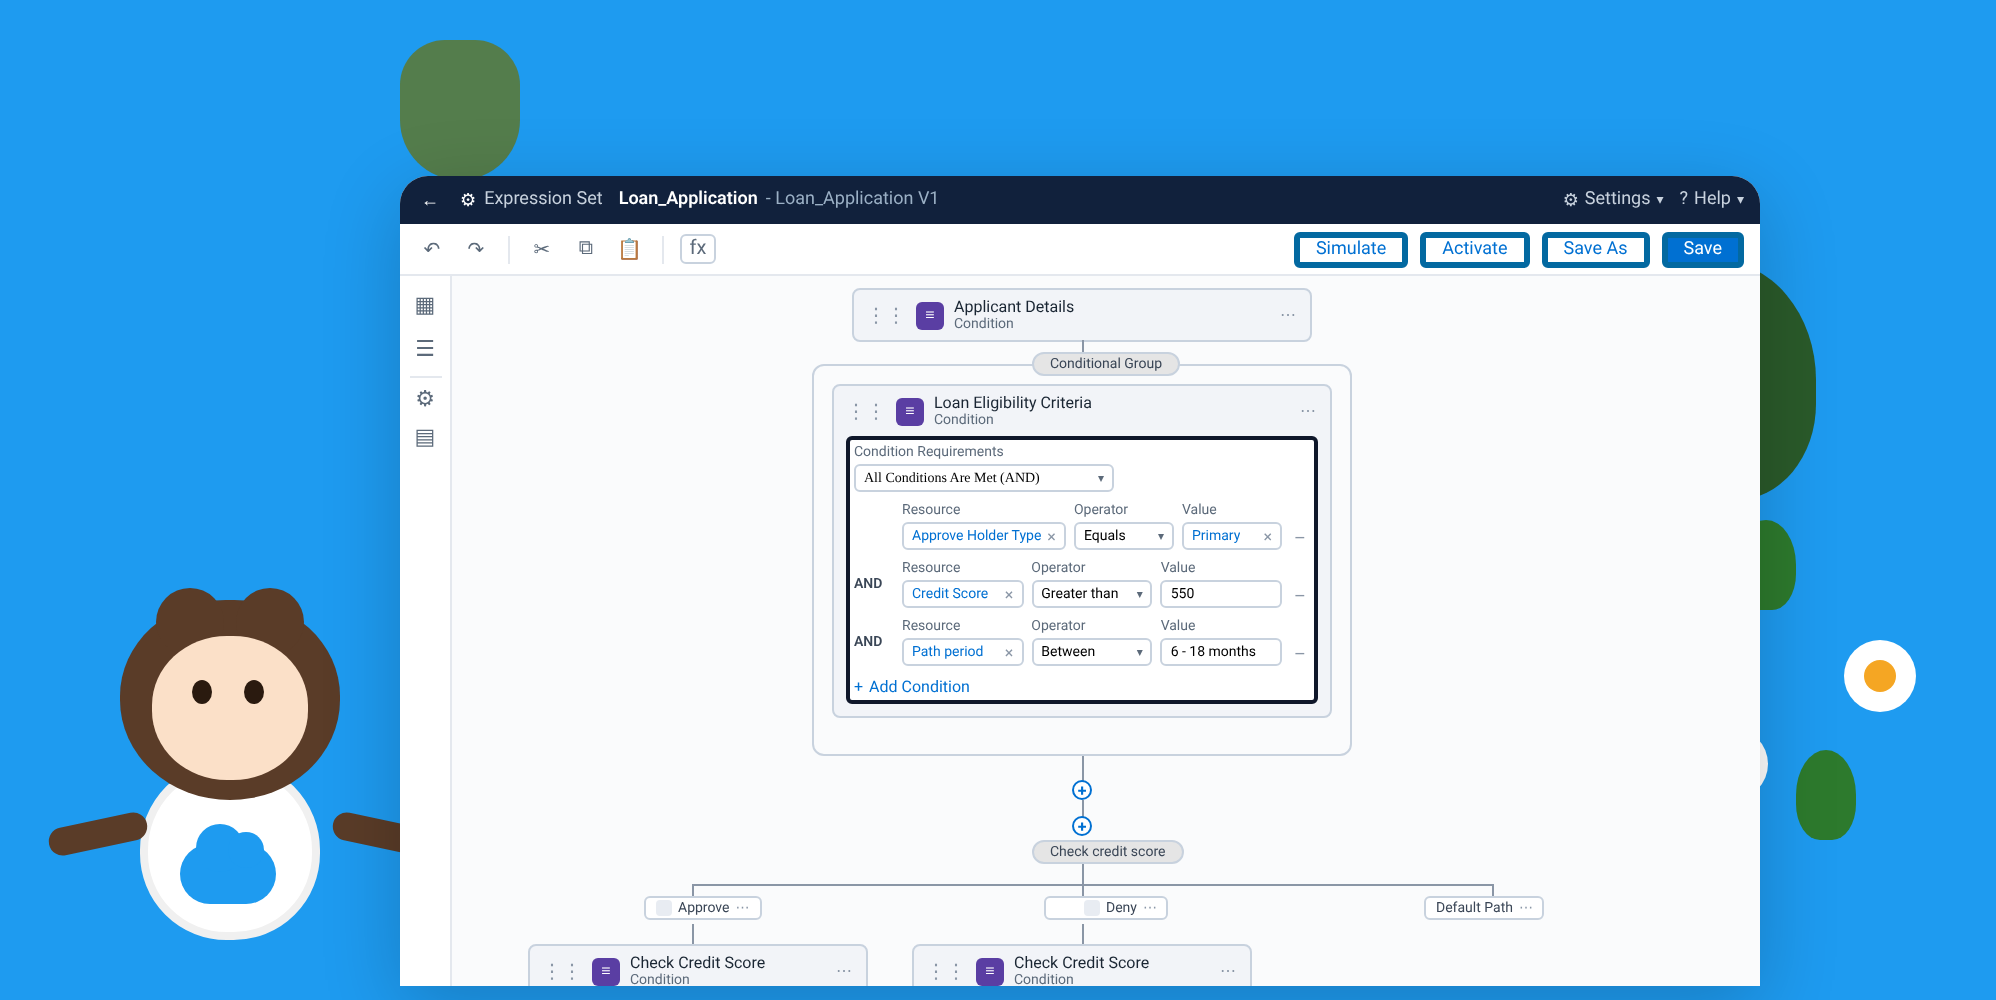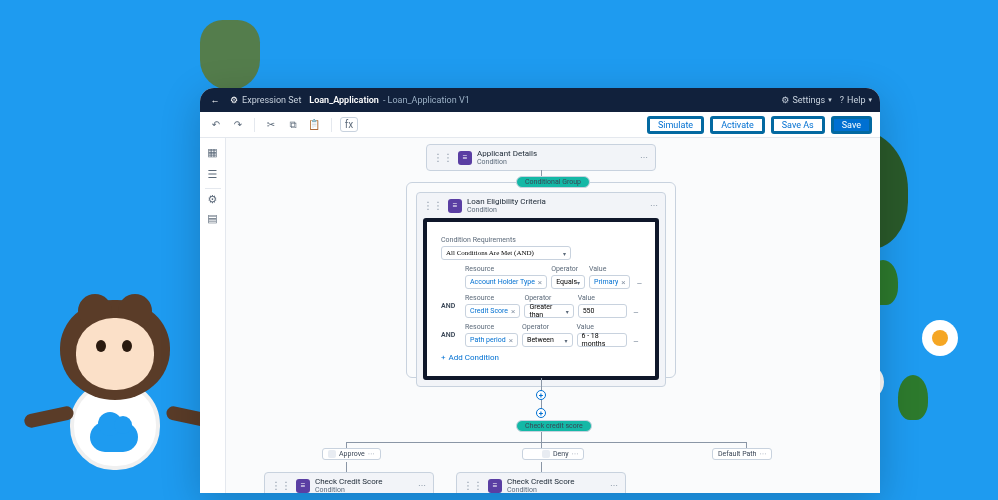--- a/index.html
+++ b/index.html
@@ -115,22 +115,22 @@
   .node .drag{ color:#8a96a6; cursor:grab; font-size:10px;}
   .node .icon{
     width:14px; height:14px; background:#5a3ea3; border-radius:3px;
     display:flex; align-items:center; justify-content:center;
     color:#fff; font-size:8px; font-weight:700;
   }
   .node .title{ font-size:8px; font-weight:400; color:#1a2633;}
   .node .subtitle{ font-size:7px; color:#5c6a7a;}
   .node .more{ margin-left:auto; color:#8a96a6; cursor:pointer; letter-spacing:1px; font-size:8px;}
   .node .body{
-    margin:0 6px 6px; padding:14px;
-    background:#fff; border:4px solid #0f172a; border-radius:3px;
+    margin:0 6px 6px; padding:2px;
+    background:#fff; border:2px solid #0f172a; border-radius:3px;
   }
   .field-label{ font-size:7px; color:#5c6a7a; margin-bottom:2px;}
   .select{
     border:1px solid #c8d2de; border-radius:3px;
     padding:2px 4px; font-size:7px;
     display:flex; justify-content:space-between; align-items:center;
     background:#fff; cursor:pointer; height:14px;
   }
   .select .caret{ font-size:6px; color:#5c6a7a;}
   .cond-row{
@@ -151,21 +151,21 @@
   }
   .pill .link{ color:#0070d2; cursor:pointer; white-space:nowrap; overflow:hidden; text-overflow:ellipsis;}
   .pill .x{ color:#8a96a6; cursor:pointer; margin-left:auto; font-size:8px;}
   .remove-row{ color:#8a96a6; cursor:pointer; font-size:9px; display:flex; align-items:center; justify-content:center;}
   .add-cond{
     margin-top:6px; color:#0070d2; font-size:8px; cursor:pointer;
     display:flex; align-items:center; gap:3px;
   }
   .group-pill{
     position:absolute;
-    background:#14b8a6; border:1px solid #c8d2de;
+    background:#e5e5e5; border:1px solid #c8d2de;
     border-radius:10px; padding:1px 8px;
     font-size:7px; color:#3a4656;
   }
   .connector{
     position:absolute; background:#8a96a6;
   }
   .connector.v{ width:1px;}
   .connector.h{ height:1px;}
   .dot{
     position:absolute; width:10px; height:10px;
@@ -299,21 +299,21 @@
           <div class="select" style="width:130px;font-family:Liberation Serif, serif;">
             <span>All Conditions Are Met (AND)</span>
             <span class="caret">▾</span>
           </div>
 
           <div class="cond-row first">
             <div></div>
             <div class="cell">
               <div class="field-label">Resource</div>
               <div class="pill">
-                <span class="link">Account Holder Type</span>
+                <span class="link">Approve Holder Type</span>
                 <span class="x">×</span>
               </div>
             </div>
             <div class="cell">
               <div class="field-label">Operator</div>
               <div class="select">
                 <span>Equals</span>
                   <span class="caret">▾</span>
               </div>
             </div>

